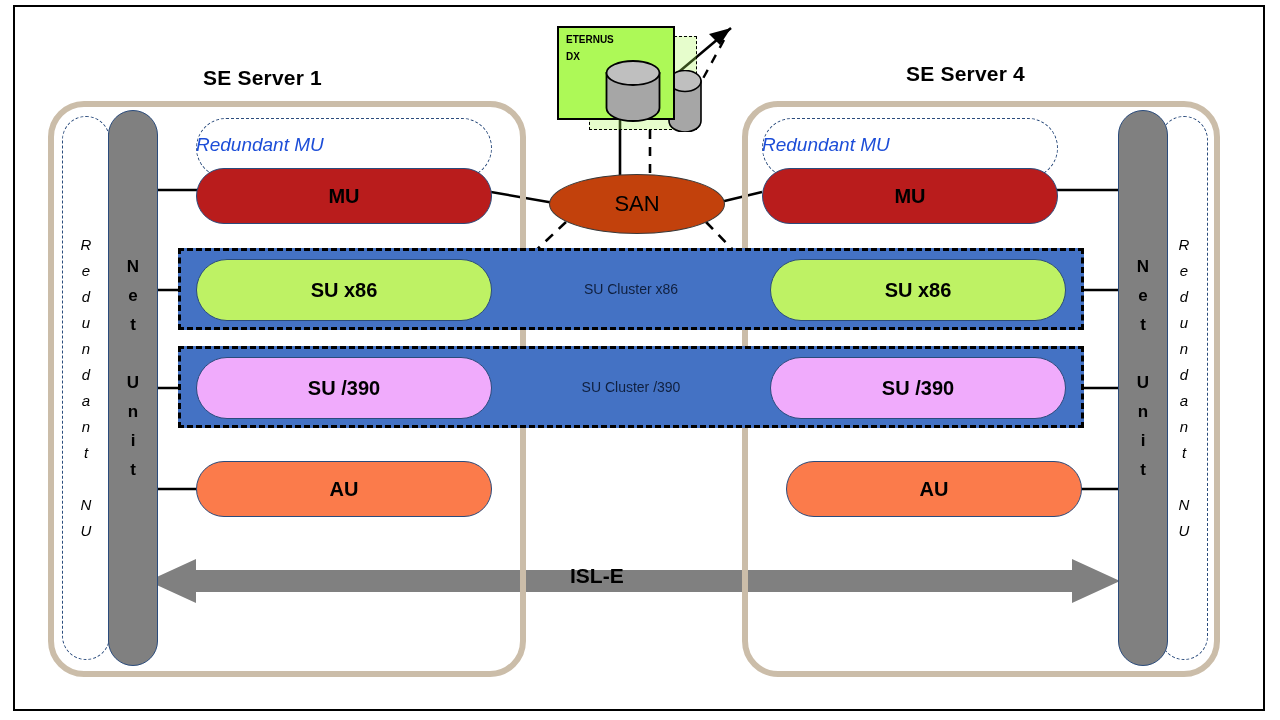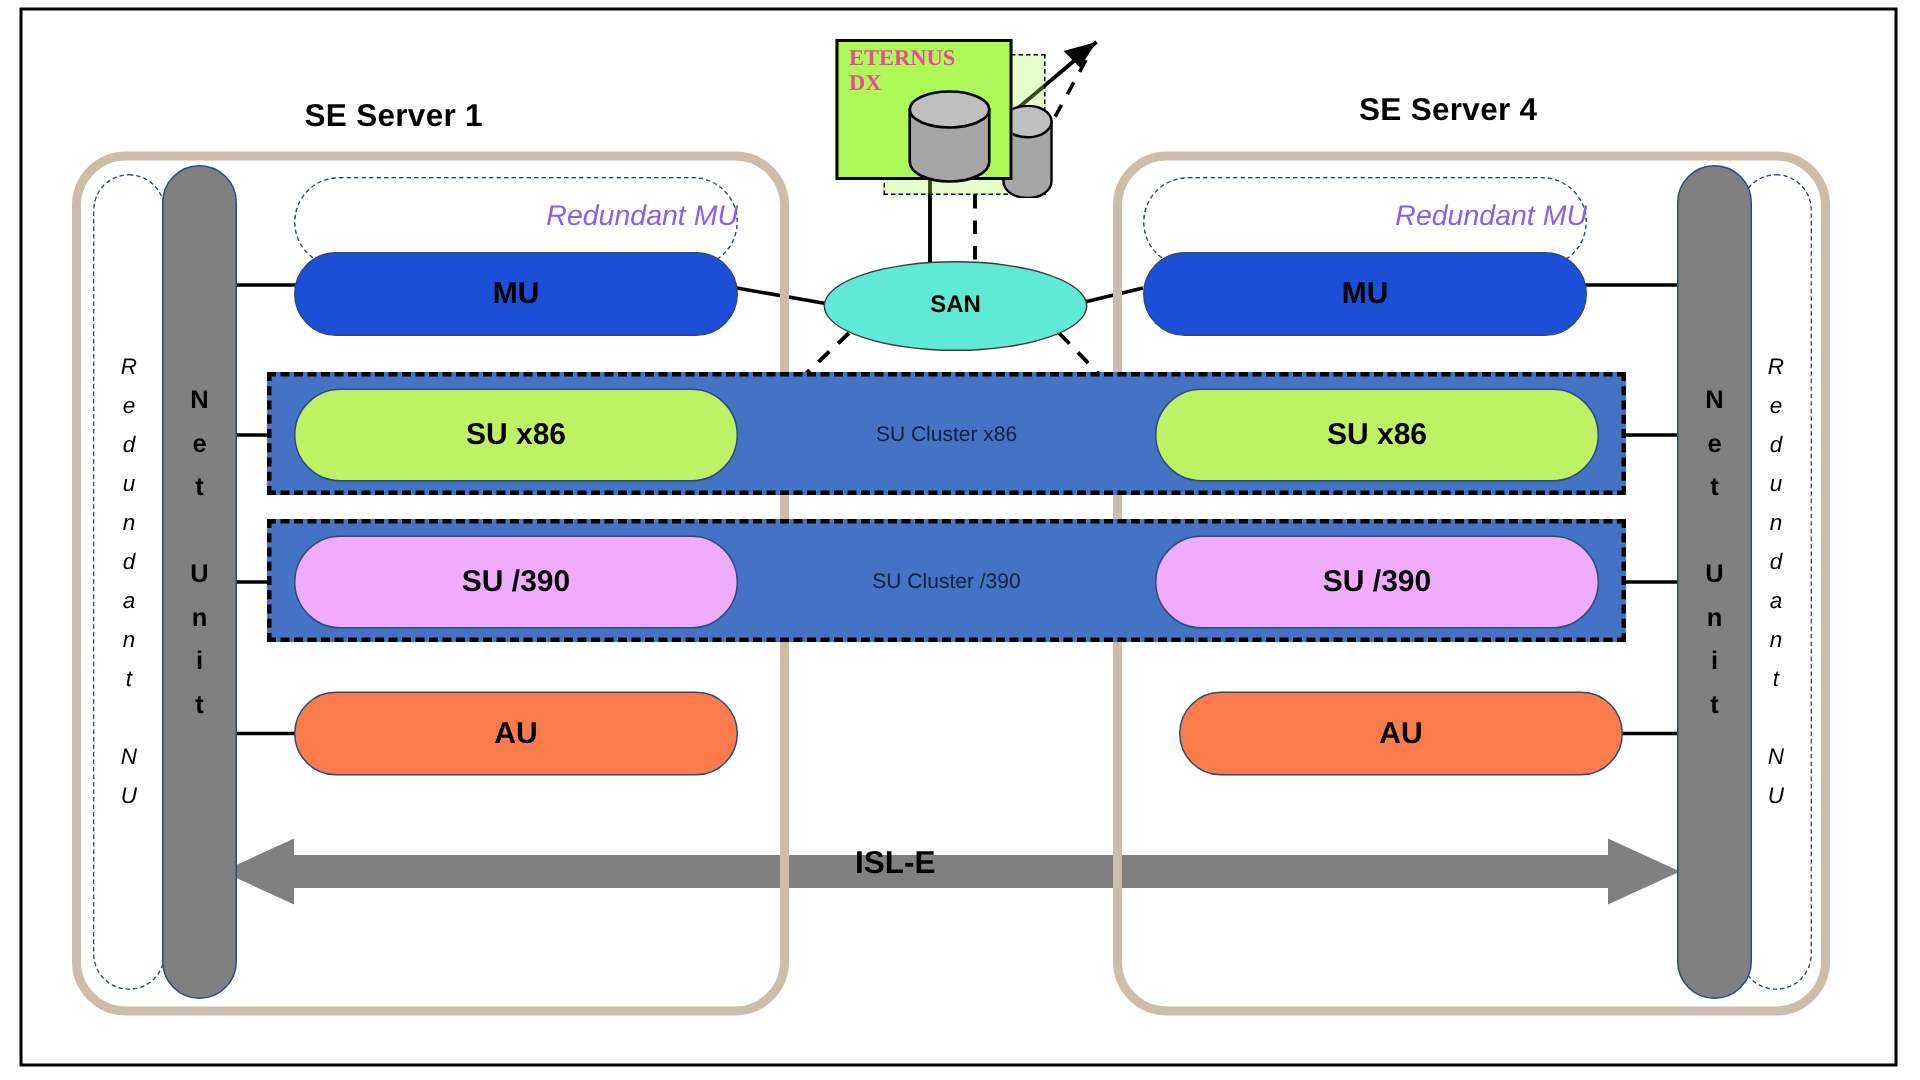--- a/index.html
+++ b/index.html
@@ -106,42 +106,42 @@
     height: 60px;
     border: 1.6px dashed #2a4b7c;
     border-radius: 30px;
     box-sizing: border-box;
   }
   #redundant-mu-1 { left: 196px; top: 118px; }
   #redundant-mu-2 { left: 762px; top: 118px; }
   .redundant-mu-label {
     position: absolute;
     width: 296px;
-    text-align: right;
+    text-align: left;
     font-style: italic;
     font-size: 19px;
-    color: #8b5cf6;
+    color: #1d4ed8;
   }
   #redundant-mu-label-1 { left: 196px; top: 134px; }
   #redundant-mu-label-2 { left: 762px; top: 134px; }
 
   
   .pill {
     position: absolute;
     border: 1.6px solid #2a4b7c;
     border-radius: 40px;
     box-sizing: border-box;
     display: flex;
     align-items: center;
     justify-content: center;
     font-weight: bold;
     font-size: 20px;
     color: #000000;
   }
-  .pill-mu { background: #1d4ed8; text-align: right; }
+  .pill-mu { background: #b91c1c; text-align: right; }
   .pill-su-x86 { background: #bef264; }
   .pill-su-390 { background: #f0abfc; }
   .pill-au { background: #fb7b4b; }
 
   #mu-1 { left: 196px; top: 168px; width: 296px; height: 56px; }
   #mu-2 { left: 762px; top: 168px; width: 296px; height: 56px; }
   #su-x86-1 { left: 196px; top: 259px; width: 296px; height: 62px; }
   #su-x86-2 { left: 770px; top: 259px; width: 296px; height: 62px; }
   #su-390-1 { left: 196px; top: 357px; width: 296px; height: 62px; }
   #su-390-2 { left: 770px; top: 357px; width: 296px; height: 62px; }
@@ -167,28 +167,28 @@
     background: transparent;
   }
 
   
   #san-ellipse {
     position: absolute;
     left: 549px;
     top: 174px;
     width: 174px;
     height: 58px;
-    background: #5eead4;
+    background: #c2410c;
     border: 1.6px solid #3a3a3a;
     border-radius: 50%;
     display: flex;
     align-items: center;
     justify-content: center;
-    font-weight: bold;
-    font-size: 16px;
+    font-weight: normal;
+    font-size: 22px;
     color: #000000;
   }
 
   
   #eternus-ghost {
     position: absolute;
     left: 589px;
     top: 36px;
     width: 108px;
     height: 94px;
@@ -205,25 +205,24 @@
     background: #adf957;
     border: 2px solid #000000;
     box-sizing: border-box;
   }
   #eternus-label {
     position: absolute;
     left: 566px;
     top: 31px;
     width: 90px;
     font-weight: bold;
-    font-size: 15px;
+    font-size: 10px;
     line-height: 17px;
-    color: #ec4899;
+    color: #000000;
     white-space: pre-line;
-    font-family: Liberation Serif, serif;
   }
   .disk-cyl {
     position: absolute;
   }
   #disk-main { left: 605px; top: 60px; }
   #disk-ghost { left: 668px; top: 70px; }
 
   
   #crd-callout {
     position: absolute;

